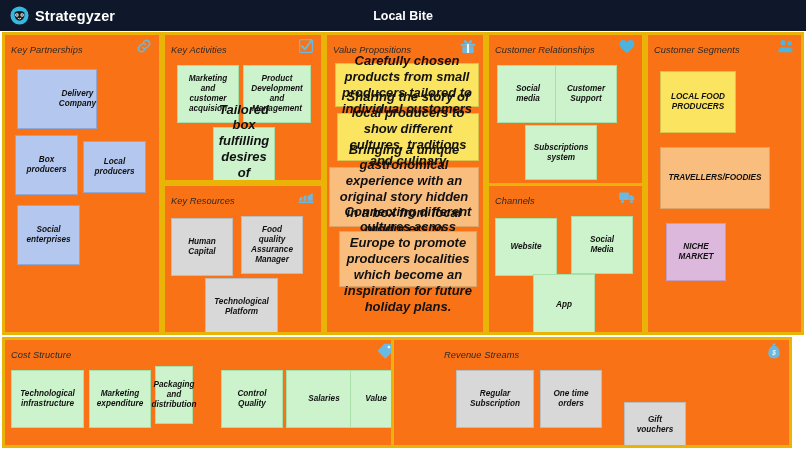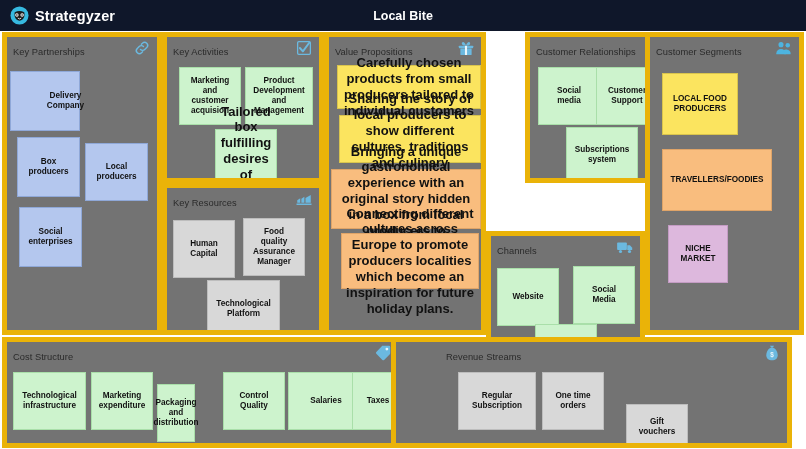--- a/index.html
+++ b/index.html
@@ -35,23 +35,24 @@
     position: absolute; left: 0; top: 0;
     width: 806px; height: 31px;
     display: flex; align-items: center; justify-content: center;
     color: #ffffff; font-size: 12.5px; font-weight: bold;
     pointer-events: none;
   }
 
   
   .panel {
     position: absolute;
-    background: #737373;
-    border: 5px solid #eab308;
+    background: #f97316;
+    border: 3px solid #eab308;
     overflow: hidden;
+    font-style: italic;
   }
   .panel-head {
     position: relative;
     height: 22px;
     padding: 4px 6px 0 6px;
   }
   .panel-title {
     font-size: 9.3px;
     color: #2a2a2a;
     font-weight: normal;
@@ -111,25 +112,25 @@
     <div class="doc-title">Local Bite</div>
   </div>
 
   <div id="panels-layer">
       <div class="panel" style="left: 2px; top: 32px; width: 160px; height: 303px;">
         <div class="panel-head"><span class="panel-title">Key Partnerships</span><span class="panel-icon"><svg viewBox="0 0 24 24" fill="none" stroke="#6bb9e0" stroke-width="1.9" stroke-linecap="round">
               <path d="M10 14a4 4 0 0 0 5.7 0l2.6-2.6a4 4 0 0 0-5.7-5.7L11.2 7"></path>
               <path d="M14 10a4 4 0 0 0-5.7 0L5.7 12.6a4 4 0 0 0 5.7 5.7L12.8 17"></path>
             </svg></span></div>
         <div class="notes">
-          <div class="note n-blue" style="left: 3px; top: 12px; width: 70px; height: 60px; padding-left: 44px;">Delivery
+          <div class="note n-blue" style="left: 12px; top: 12px; width: 80px; height: 60px; padding-left: 44px;">Delivery
 Company</div>
           <div class="note n-blue" style="left: 10px; top: 78px; width: 63px; height: 60px;">Box
 producers</div>
-          <div class="note n-blue" style="left: 78px; top: 84px; width: 63px; height: 58px;">Local
+          <div class="note n-blue" style="left: 78px; top: 84px; width: 63px; height: 52px;">Local
 producers</div>
           <div class="note n-blue" style="left: 12px; top: 148px; width: 63px; height: 60px;">Social
 enterprises</div>
         </div>
       </div>
       <div class="panel" style="left: 162px; top: 32px; width: 162px; height: 151px;">
         <div class="panel-head"><span class="panel-title">Key Activities</span><span class="panel-icon"><svg viewBox="0 0 24 24" fill="none" stroke="#6bb9e0" stroke-width="1.7">
               <rect x="3.5" y="3.5" width="17" height="17" rx="1.5"></rect>
               <path d="M6.5 12l4 4.5L19 5" stroke-width="2.6" stroke-linecap="round" stroke-linejoin="round"></path>
             </svg></span></div>
@@ -176,34 +177,34 @@
               <path d="M12 8.6C10.8 5.4 9.2 3.6 7.4 4.2 5.9 4.7 6.2 7.4 8 8.2c1.2.5 2.7.5 4 .4z"></path>
               <path d="M12 8.6c1.2-3.2 2.8-5 4.6-4.4 1.5.5 1.2 3.2-.6 4-1.2.5-2.7.5-4 .4z"></path>
             </svg></span></div>
         <div class="notes">
           <div class="note n-yellow wrap-text" style="left: 8px; top: 6px; width: 144px; height: 44px;">Carefully chosen products from small producers tailored to individual customers</div>
           <div class="note n-yellow wrap-text" style="left: 10px; top: 56px; width: 142px; height: 48px;">Sharing the story of local producers to show different cultures, traditions and culinary specifics</div>
           <div class="note n-orange wrap-text" style="left: 2px; top: 110px; width: 150px; height: 60px;">Bringing a unique gastronomical experience with an original story hidden in a box from local producers to customers' doorstep</div>
           <div class="note n-orange wrap-text" style="left: 12px; top: 174px; width: 138px; height: 56px;">Connecting different cultures across Europe to promote producers localities which become an inspiration for future holiday plans.</div>
         </div>
       </div>
-      <div class="panel" style="left: 486px; top: 32px; width: 159px; height: 151px; margin-left: 39px;">
+      <div class="panel" style="left: 486px; top: 32px; width: 159px; height: 193px;">
         <div class="panel-head"><span class="panel-title">Customer Relationships</span><span class="panel-icon"><svg viewBox="0 0 24 24" fill="#4db4e0">
               <path d="M12 21s-8.2-5.3-9.6-10.1C1.3 7.2 3.6 4 7 4c2.1 0 3.9 1.2 5 3 1.1-1.8 2.9-3 5-3 3.4 0 5.7 3.2 4.6 6.9C20.2 15.7 12 21 12 21z"></path>
             </svg></span></div>
         <div class="notes">
           <div class="note n-green" style="left: 8px; top: 8px; width: 62px; height: 58px;">Social
 media</div>
           <div class="note n-green" style="left: 66px; top: 8px; width: 62px; height: 58px;">Customer
 Support</div>
           <div class="note n-green" style="left: 36px; top: 68px; width: 72px; height: 55px;">Subscriptions
 system</div>
         </div>
       </div>
-      <div class="panel" style="left: 486px; top: 183px; width: 159px; height: 152px; margin-top: 48px;">
+      <div class="panel" style="left: 486px; top: 183px; width: 159px; height: 152px;">
         <div class="panel-head"><span class="panel-title">Channels</span><span class="panel-icon"><svg viewBox="0 0 24 24" fill="#6bb9e0">
               <rect x="1.5" y="6" width="13" height="10" rx="1.2"></rect>
               <path d="M15 9.5h3.6l3 3.4V16H15V9.5z"></path>
               <circle cx="6" cy="18" r="2.1"></circle>
               <circle cx="18" cy="18" r="2.1"></circle>
             </svg></span></div>
         <div class="notes">
           <div class="note n-green" style="left: 6px; top: 10px; width: 62px; height: 58px;">Website</div>
           <div class="note n-green" style="left: 82px; top: 8px; width: 62px; height: 58px;">Social
 Media</div>
@@ -228,27 +229,27 @@
       <div class="panel" style="left: 2px; top: 337px; width: 401px; height: 111px;">
         <div class="panel-head"><span class="panel-title">Cost Structure</span><span class="panel-icon"><svg viewBox="0 0 24 24" fill="#6bb9e0">
               <path d="M11.6 2.4H20a1.6 1.6 0 0 1 1.6 1.6v8.4c0 .5-.2.9-.5 1.2l-7.6 7.6a1.6 1.6 0 0 1-2.3 0l-8.1-8.1a1.6 1.6 0 0 1 0-2.3l7.3-7.9c.3-.3.7-.5 1.2-.5z"></path>
               <circle cx="17.2" cy="6.8" r="1.9" fill="#eaf6fc"></circle>
             </svg></span></div>
         <div class="notes">
           <div class="note n-green" style="left: 6px; top: 8px; width: 73px; height: 58px;">Technological
 infrastructure</div>
           <div class="note n-green" style="left: 84px; top: 8px; width: 62px; height: 58px;">Marketing
 expenditure</div>
-          <div class="note n-green" style="left: 150px; top: 20px; width: 38px; height: 58px;">Packaging
+          <div class="note n-green" style="left: 150px; top: 4px; width: 38px; height: 58px;">Packaging
 and
 distribution</div>
           <div class="note n-green" style="left: 216px; top: 8px; width: 62px; height: 58px;">Control
 Quality</div>
           <div class="note n-green" style="left: 281px; top: 8px; width: 76px; height: 58px;">Salaries</div>
-          <div class="note n-green" style="left: 345px; top: 8px; width: 52px; height: 58px;">Taxes</div>
+          <div class="note n-green" style="left: 345px; top: 8px; width: 52px; height: 58px;">Value</div>
         </div>
       </div>
       <div class="panel" style="left: 391px; top: 337px; width: 401px; height: 111px; padding-left: 44px;">
         <div class="panel-head"><span class="panel-title">Revenue Streams</span><span class="panel-icon"><svg viewBox="0 0 24 24" fill="#6bb9e0">
               <path d="M9.3 2.2h5.4l-1.5 2.6H10.8L9.3 2.2z"></path>
               <path d="M12 4.8c4.3 0 7.6 5.6 7.6 10.1 0 4-2.9 6.9-7.6 6.9s-7.6-2.9-7.6-6.9C4.4 10.4 7.7 4.8 12 4.8z"></path>
               <text x="12" y="17" font-size="8.5" font-family="Liberation Sans, sans-serif" fill="#eaf6fc" text-anchor="middle" font-weight="bold">$</text>
             </svg></span></div>
         <div class="notes">
           <div class="note n-gray" style="left: 18px; top: 8px; width: 78px; height: 58px;">Regular

